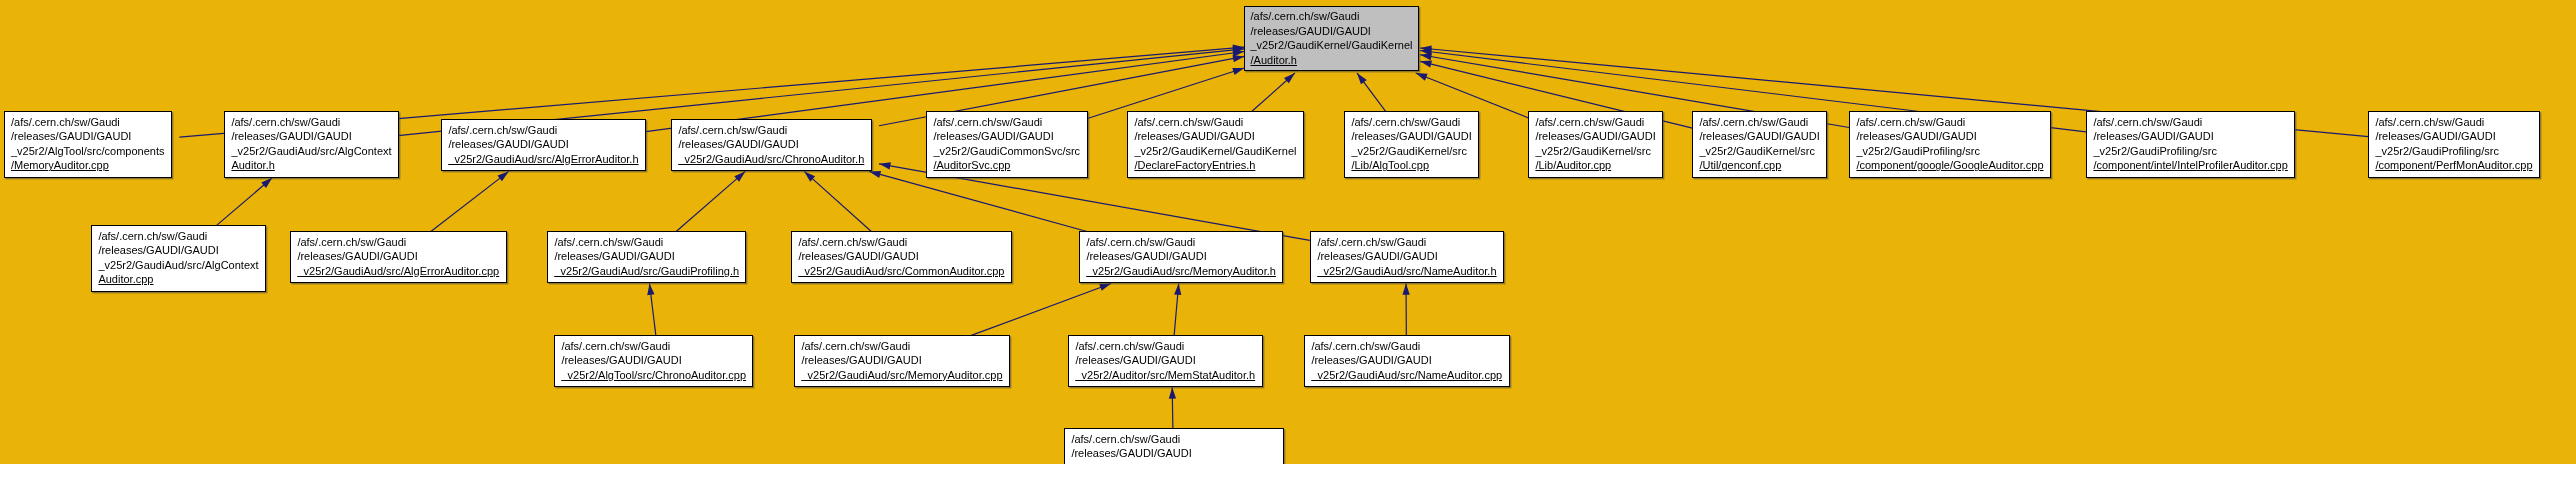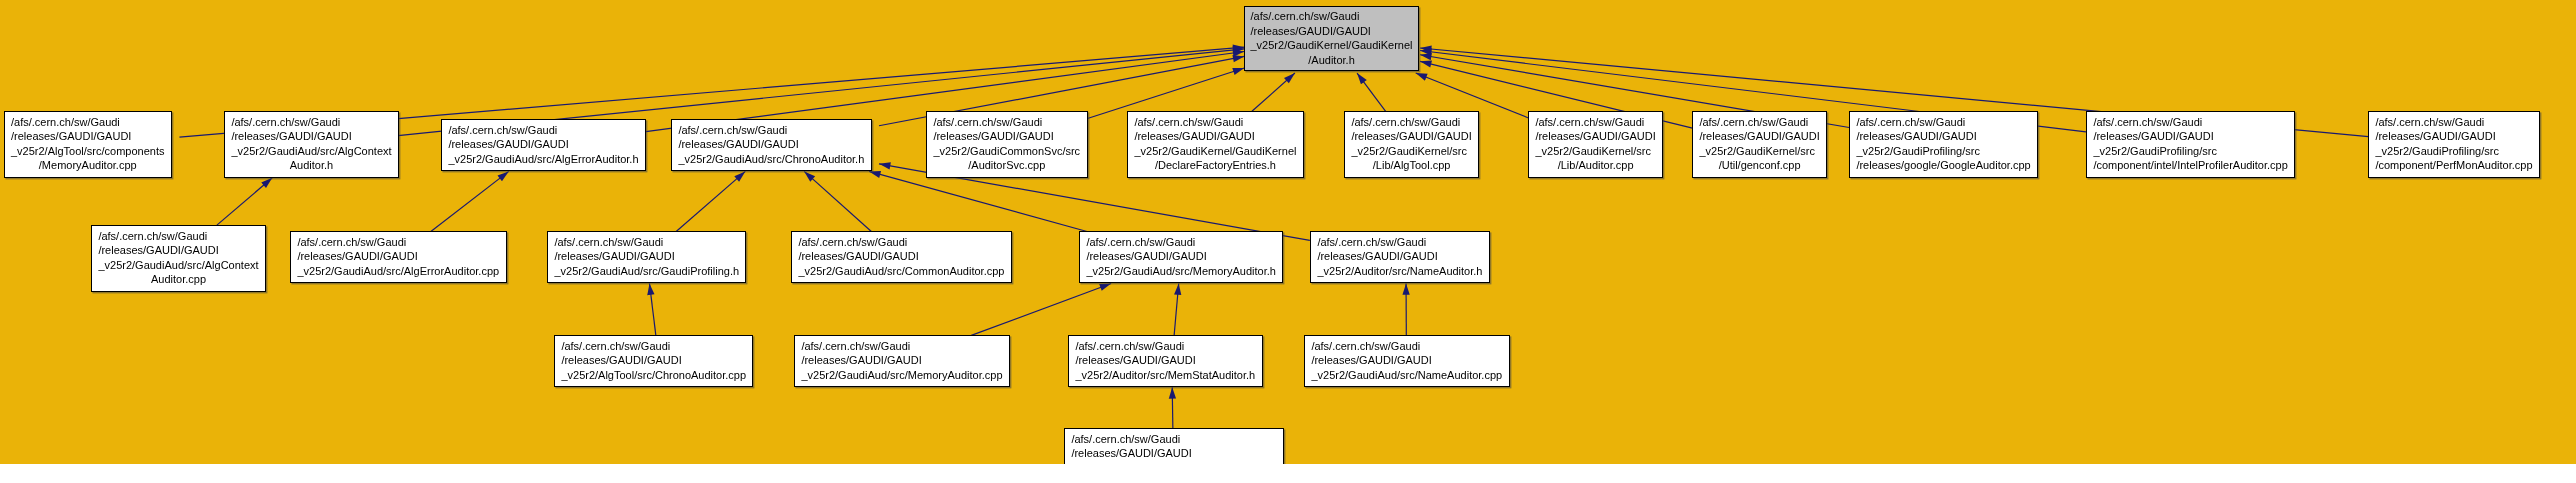--- a/index.html
+++ b/index.html
@@ -23,21 +23,21 @@
     white-space:nowrap;
     cursor:pointer;
   }
   .node.root{
     background:var(--root-fill,#bfbfbf);
     border:1.8px solid #000000;
     padding:1.8px 5.5px 2.7px 5.5px;
     cursor:default;
   }
   .ln{text-align:left;}
-  .ln.last{text-align:center;}
+  .ln.last{text-decoration:underline;}
 </style>
 </head>
 <body>
 
 <div class="canvas">
 
   <svg class="edges" id="edges-svg" viewBox="0 0 2828 531">
     <defs>
       <marker id="arrowhead" markerUnits="userSpaceOnUse" markerWidth="14" markerHeight="10" refX="13" refY="5" orient="auto">
         <path id="arrowhead-shape" d="M0.5,1 L13,5 L0.5,9 Z" fill="#191970"></path>
@@ -135,21 +135,21 @@
     <div class="ln">/afs/.cern.ch/sw/Gaudi</div>
     <div class="ln">/releases/GAUDI/GAUDI</div>
     <div class="ln">_v25r2/GaudiKernel/src</div>
     <div class="ln last">/Util/genconf.cpp</div>
   </div>
 
   <div class="node" style="left:1849px;top:111px">
     <div class="ln">/afs/.cern.ch/sw/Gaudi</div>
     <div class="ln">/releases/GAUDI/GAUDI</div>
     <div class="ln">_v25r2/GaudiProfiling/src</div>
-    <div class="ln last">/releases/google/GoogleAuditor.cpp</div>
+    <div class="ln last">/component/google/GoogleAuditor.cpp</div>
   </div>
 
   <div class="node" style="left:2086px;top:111px">
     <div class="ln">/afs/.cern.ch/sw/Gaudi</div>
     <div class="ln">/releases/GAUDI/GAUDI</div>
     <div class="ln">_v25r2/GaudiProfiling/src</div>
     <div class="ln last">/component/intel/IntelProfilerAuditor.cpp</div>
   </div>
 
   <div class="node" style="left:2368px;top:111px">
@@ -186,21 +186,21 @@
 
   <div class="node" style="left:1079px;top:231px">
     <div class="ln">/afs/.cern.ch/sw/Gaudi</div>
     <div class="ln">/releases/GAUDI/GAUDI</div>
     <div class="ln last">_v25r2/GaudiAud/src/MemoryAuditor.h</div>
   </div>
 
   <div class="node" style="left:1310px;top:231px">
     <div class="ln">/afs/.cern.ch/sw/Gaudi</div>
     <div class="ln">/releases/GAUDI/GAUDI</div>
-    <div class="ln last">_v25r2/Auditor/src/NameAuditor.h</div>
+    <div class="ln last">_v25r2/GaudiAud/src/NameAuditor.h</div>
   </div>
 
   <div class="node" style="left:554px;top:335px">
     <div class="ln">/afs/.cern.ch/sw/Gaudi</div>
     <div class="ln">/releases/GAUDI/GAUDI</div>
     <div class="ln last">_v25r2/AlgTool/src/ChronoAuditor.cpp</div>
   </div>
 
   <div class="node" style="left:794px;top:335px">
     <div class="ln">/afs/.cern.ch/sw/Gaudi</div>

